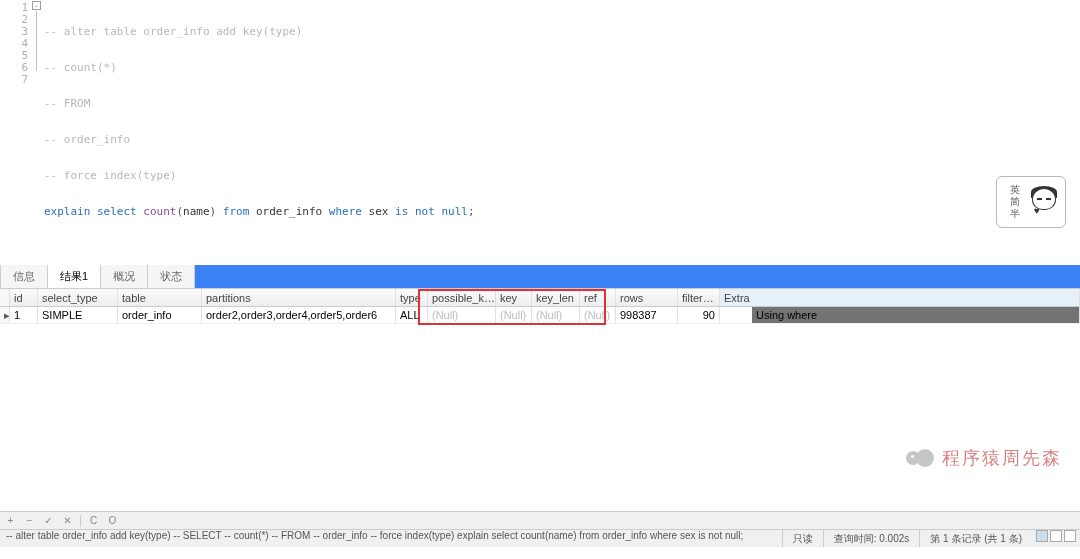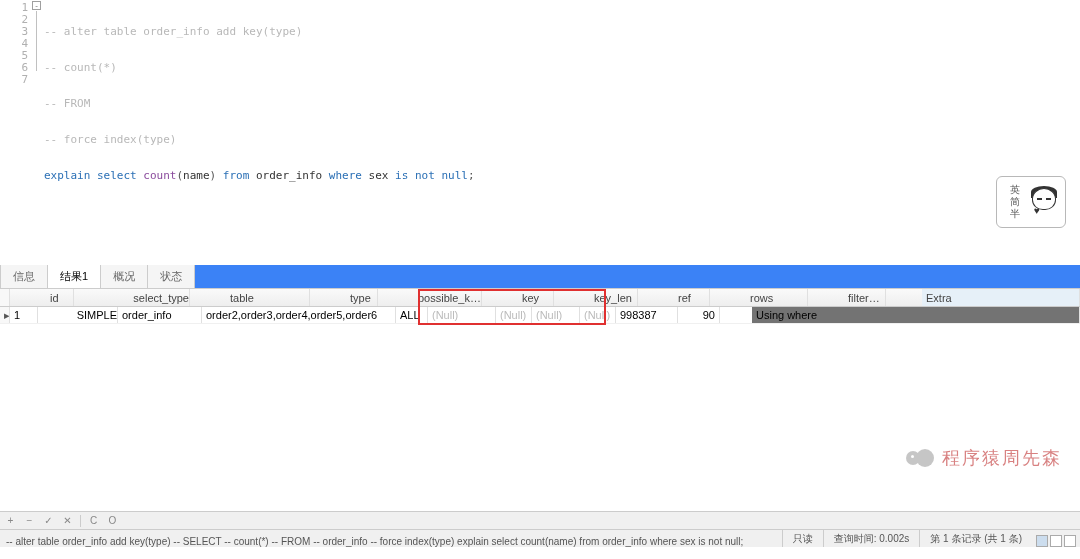--- a/index.html
+++ b/index.html
@@ -158,21 +158,20 @@
   background: #fff;
   position: relative;
   overflow: hidden;
 }
 .grid-header {
   display: flex;
   background: linear-gradient(#fafafa, #eee);
   border-bottom: 1px solid #ccc;
   height: 18px;
   line-height: 18px;
-  gap: 36px;
 }
 .grid-header > div, .grid-row > div {
   border-right: 1px solid #e0e0e0;
   padding-left: 4px;
   overflow: hidden;
   text-overflow: ellipsis;
   white-space: nowrap;
 }
 .grid-header > div { color: #444; }
 .grid-row {
@@ -184,21 +183,21 @@
 .grid-row .null { color: #bbb; }
 .row-marker {
   width: 10px;
   text-align: center;
   border-right: 1px solid #ccc;
   background: #f8f8f8;
   color: #555;
   flex-shrink: 0;
 }
 .c-id { width: 28px; }
-.c-select { width: 80px; text-align: right; }
+.c-select { width: 80px; }
 .c-table { width: 84px; }
 .c-partitions { width: 194px; }
 .c-type { width: 32px; }
 .c-pk { width: 68px; }
 .c-key { width: 36px; }
 .c-keylen { width: 48px; }
 .c-ref { width: 36px; }
 .c-rows { width: 62px; }
 .c-filtered { width: 42px; text-align: right; padding-right: 4px; }
 .c-extra { flex: 1; background: #e6f0f8; }
@@ -233,21 +232,21 @@
   width: 1px;
   height: 12px;
   background: #ccc;
 }
 
 .status-bar {
   height: 18px;
   background: #f0f0f0;
   border-top: 1px solid #ccc;
   display: flex;
-  align-items: flex-end;
+  align-items: flex-start;
   font-size: 10px;
   color: #555;
 }
 .status-bar .sql-echo {
   flex: 1;
   padding-left: 6px;
   white-space: nowrap;
   overflow: hidden;
 }
 .status-bar .seg {
@@ -316,20 +315,21 @@
     <div class="ln">5</div>
     <div class="ln">6</div>
     <div class="ln">7</div>
   </div>
   <div class="fold-marker">-</div>
   <div class="fold-line"></div>
   <div class="code">
     <div class="row"><span class="tok-comment">-- alter table order_info add key(type)</span></div>
     <div class="row"><span class="tok-comment">-- count(*)</span></div>
     <div class="row"><span class="tok-comment">-- FROM</span></div>
+    <div class="row"><span class="tok-comment">-- order_info</span></div>
     <div class="row"><span class="tok-comment">-- force index(type)</span></div>
     <div class="row"><span class="tok-kw">explain</span> <span class="tok-kw">select</span> <span class="tok-fn">count</span><span class="tok-op">(</span><span class="tok-plain">name</span><span class="tok-op">)</span> <span class="tok-kw">from</span> <span class="tok-plain">order_info</span> <span class="tok-kw">where</span> <span class="tok-plain">sex</span> <span class="tok-kw">is</span> <span class="tok-kw">not</span> <span class="tok-kw">null</span><span class="tok-op">;</span></div>
   </div>
 
   <div class="sticker">
     <div class="txt">英
 简
 半</div>
     <div class="face">
       <div class="hair"></div>
@@ -347,20 +347,21 @@
   <div class="tab">概况</div>
   <div class="tab">状态</div>
 </div>
 
 <div class="results-area">
   <div class="grid-header">
     <div class="row-marker"></div>
     <div class="c-id">id</div>
     <div class="c-select">select_type</div>
     <div class="c-table">table</div>
+    <div class="c-partitions">partitions</div>
     <div class="c-type">type</div>
     <div class="c-pk">possible_keys</div>
     <div class="c-key">key</div>
     <div class="c-keylen">key_len</div>
     <div class="c-ref">ref</div>
     <div class="c-rows">rows</div>
     <div class="c-filtered">filtered</div>
     <div class="c-extra">Extra</div>
   </div>
   <div class="grid-row">

